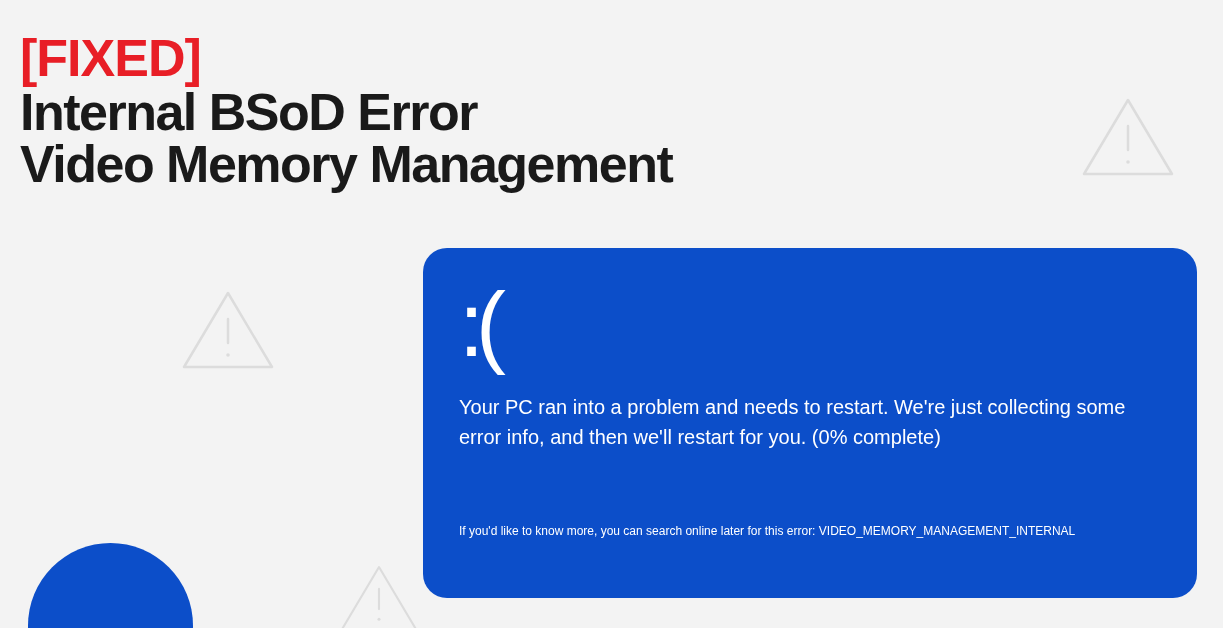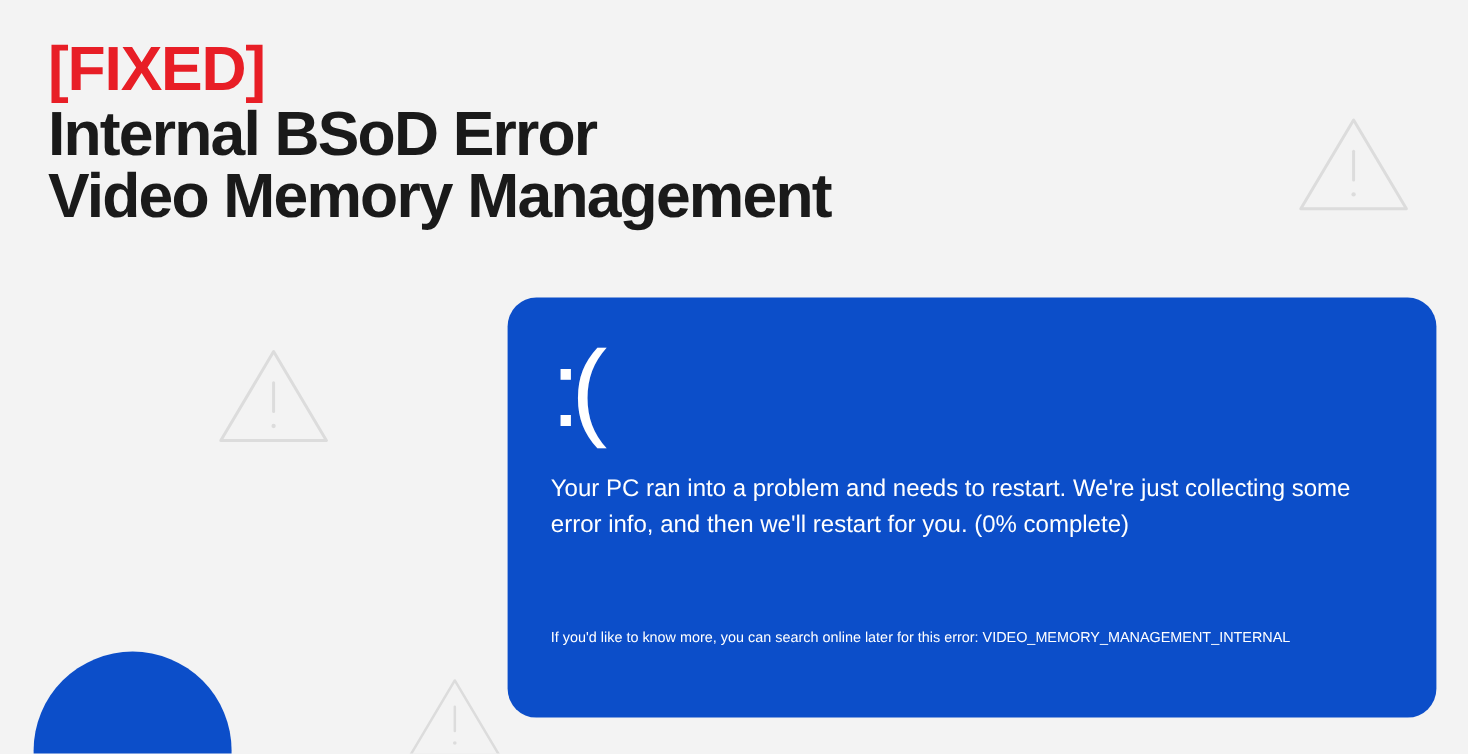--- a/index.html
+++ b/index.html
@@ -9,21 +9,21 @@
     }
     body {
       width: 1223px;
       height: 628px;
       background: #f3f3f3;
       position: relative;
       overflow: hidden;
       font-family: -apple-system, BlinkMacSystemFont, "Segoe UI", Arial, sans-serif;
     }
     .header {
-      padding: 28px 20px 0 40px;
+      padding: 28px 20px 0 20px;
     }
     .fixed-tag {
       font-size: 52px;
       font-weight: 800;
       color: #e81e26;
       letter-spacing: -1px;
     }
     .title-line {
       font-size: 52px;
       font-weight: 800;

